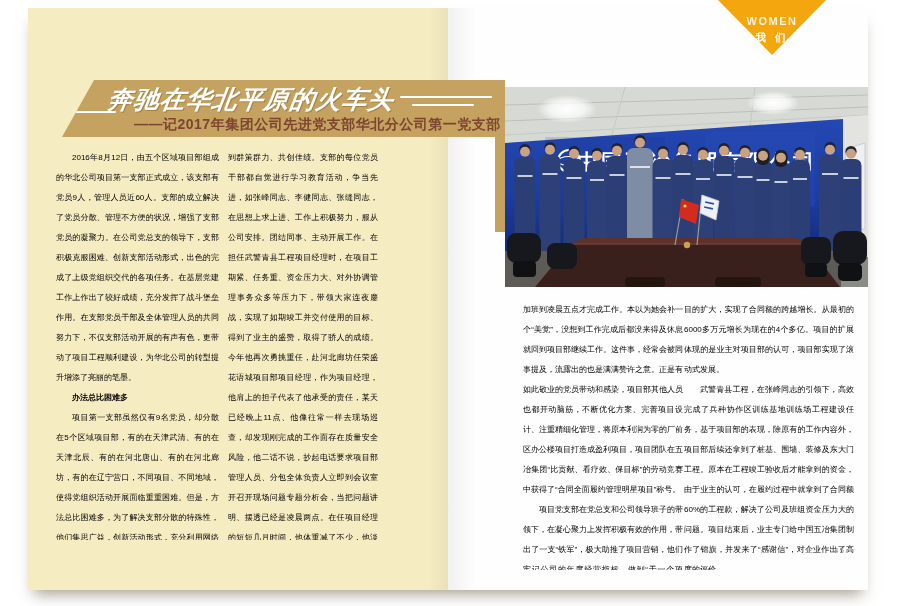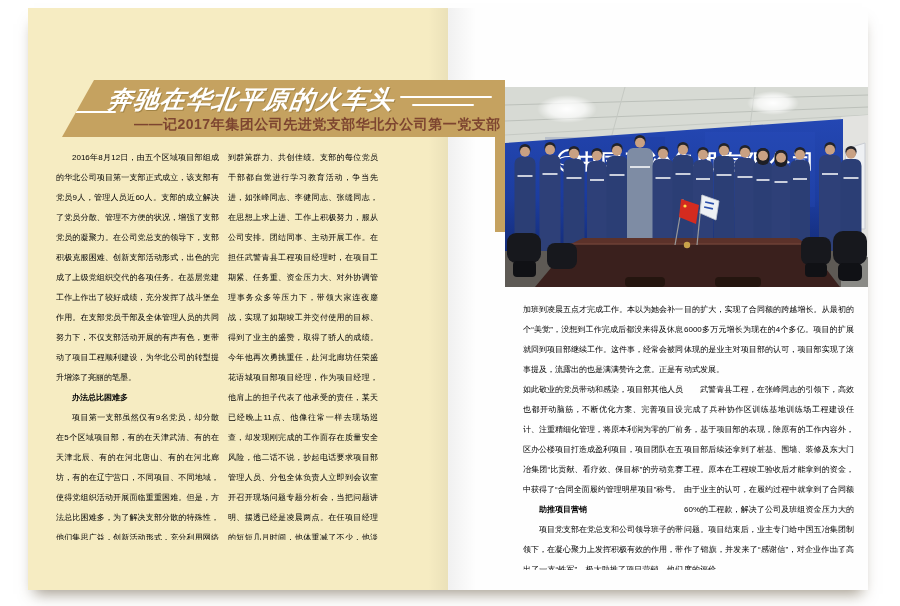--- a/index.html
+++ b/index.html
@@ -87,20 +87,27 @@
     <p class="body">2016年8月12日，由五个区域项目部组成的华北公司项目第一支部正式成立，该支部有党员9人，管理人员近60人。支部的成立解决了党员分散、管理不方便的状况，增强了支部党员的凝聚力。在公司党总支的领导下，支部积极克服困难、创新支部活动形式，出色的完成了上级党组织交代的各项任务。在基层党建工作上作出了较好成绩，充分发挥了战斗堡垒作用。在支部党员干部及全体管理人员的共同努力下，不仅支部活动开展的有声有色，更带动了项目工程顺利建设，为华北公司的转型提升增添了亮丽的笔墨。</p>
     <h4 class="subhead">办法总比困难多</h4>
     <p class="body">项目第一支部虽然仅有9名党员，却分散在5个区域项目部，有的在天津武清、有的在天津北辰、有的在河北唐山、有的在河北廊坊，有的在辽宁营口，不同项目、不同地域，使得党组织活动开展面临重重困难。但是，方法总比困难多，为了解决支部分散的特殊性，他们集思广益，创新活动形式，充分利用网络平台，通过视频会议或QQ工作平台，坚持“三会一课”的按时召开，组织党员干部持续、深入地学习三个“条例”、两个“准则”，引导党员干部牢固树立党性意识，严守党的纪律。自觉用党章规范自己的一言一行。由于项目工作都很忙，支部以组织生活往往摆在下班或其他休息时间。为准时参加会议，很多党员都是匆匆从工地赶回项目部，囫囵吃几口饭就直奔会议室或赶忙坐到电脑前打开视频。看着他们这这股子激情，群众们笑着说“有组织的人还真不一样”。但这笑中也隐含了多少敬佩、多少羡慕。正是因为有这么一群有信念、有操守的党员，才有了今天优秀的第一党支部。</p>
 
   </div>
 
   <div class="col c2">
     <p class="body-cont">到群策群力、共创佳绩。支部的每位党员干部都自觉进行学习教育活动，争当先进，如张峰同志、李健同志、张缝同志，在思想上求上进、工作上积极努力，服从公司安排。团结同事、主动开展工作。在担任武警青县工程项目经理时，在项目工期紧、任务重、资金压力大、对外协调管理事务众多等压力下，带领大家连夜鏖战，实现了如期竣工并交付使用的目标、得到了业主的盛赞，取得了骄人的成绩。今年他再次勇挑重任，赴河北廊坊任荣盛花语城项目部项目经理，作为项目经理，他肩上的担子代表了他承受的责任，某天已经晚上11点、他像往常一样去现场巡查，却发现刚完成的工作面存在质量安全风险，他二话不说，抄起电话要求项目部管理人员、分包全体负责人立即到会议室开召开现场问题专题分析会，当把问题讲明、摆透已经是凌晨两点。在任项目经理的短短几月时间，他体重减了不少，他淡然一笑说“没花钱就减肥了”。张峰无论在施工员、专业经理、项目副经理还是项目经理岗位上，都能兢兢业业工作，展现出一个优秀工程技术人员的良好素养和优秀共产党员的良好品质，今年他再次登上了集团公司“优秀共产党员”的荣誉榜。李健同志、夫妻二人同在项目部工作，他们不能像普通家长那样陪伴孩子的每一天，只因为了更好地工作。作为项目经营经理，在前期项目部仅一名经营人员的情况下、她既要做好在建项目经营工作，又要兼顾天津志旺一期四个项目的结算工作。在高强度工作压力、人员较紧缺的情况下，她经常放弃周末和假期时间，舍弃陪伴孩子的时间，加班加点工作。项目投标也是最需要人员的时候，这时公司机关经常需从项目上紧急调集人员算量组价。有一次李健同志被临时调到机关配合投标工作。因时间紧、任务重，所有经采人员</p>
   </div>
 
+  <div class="corner-tab">
+    <svg width="108" height="56" viewBox="0 0 108 56">
+      <polygon points="0,0 108,0 54,55" fill="#f3a60d"></polygon>
+      <text x="54" y="25" text-anchor="middle" font-size="11" letter-spacing="1.5" fill="rgba(255,255,255,0.85)" font-weight="bold">WOMEN</text>
+      <text x="54" y="41" text-anchor="middle" font-size="10.5" letter-spacing="3" fill="#ffffff" font-weight="bold">我 们</text>
+    </svg>
+  </div>
 
   <figure class="photo">
     <svg width="363" height="200" viewBox="0 0 363 200">
       <defs>
         <linearGradient id="wallgrad" x1="0" y1="0" x2="0" y2="1">
           <stop offset="0" stop-color="#2447b3"></stop>
           <stop offset="0.6" stop-color="#1c3da0"></stop>
           <stop offset="1" stop-color="#142c78"></stop>
         </linearGradient>
         <radialGradient id="glow" cx="0.5" cy="0.5" r="0.5">
@@ -224,21 +231,20 @@
         <rect x="328" y="144" width="34" height="34" rx="10"></rect>
         <rect x="333" y="176" width="24" height="18" rx="5" fill="#101115"></rect>
         <rect x="120" y="190" width="40" height="10" rx="4" fill="#24150f"></rect>
         <rect x="210" y="190" width="46" height="10" rx="4" fill="#24150f"></rect>
       </g>
     </svg>
   </figure>
 
   <div class="col c3">
     <p class="body-cont">加班到凌晨五点才完成工作。本以为她会补一个“美觉”，没想到工作完成后都没来得及休息就回到项目部继续工作。这件事，经常会被同事提及，流露出的也是满满赞许之意。正是有如此敬业的党员带动和感染，项目部其他人员也都开动脑筋，不断优化方案、完善项目设计、注重精细化管理，将原本利润为零的厂前区办公楼项目打造成盈利项目，项目团队在五冶集团“比贡献、看疗效、保目标”的劳动竞赛中获得了“合同全面履约管理明星项目”称号。</p>
-    <h4 class="subhead">助推项目营销</h4>
     <p class="body">项目党支部在党总支和公司领导班子的带领下，在凝心聚力上发挥积极有效的作用，带出了一支“铁军”，极大助推了项目营销，他们牢记公司的年度经营指标，做到“干一个项目，交一帮朋友，开拓一片市场”，其中天津忠旺项目，因为前期厂前区办公楼项目的良好履约，业主放心地把1号线厂区综合管网项目、1号精整设备基础项目、1号线厂区变压器安装项目、2号精整车间厂房项目再次交给他们，项</p>
   </div>
 
   <div class="col c4">
     <p class="body-cont">目的扩大，实现了合同额的跨越增长。从最初的6000多万元增长为现在的4个多亿。项目的扩展体现的是业主对项目部的认可，项目部实现了滚动式发展。</p>
     <p class="body">武警青县工程，在张峰同志的引领下，高效完成了兵种协作区训练基地训练场工程建设任务，基于项目部的表现，除原有的工作内容外，项目部后续还拿到了桩基、围墙、装修及东大门工程。原本在工程竣工验收后才能拿到的资金，由于业主的认可，在履约过程中就拿到了合同额60%的工程款，解决了公司及班组资金压力大的问题。项目结束后，业主专门给中国五冶集团制作了锦旗，并发来了“感谢信”，对企业作出了高度的评价。</p>
     <p class="signature">（刘瑞萍）</p>
   </div>
 
   <div class="page-number">45</div>

